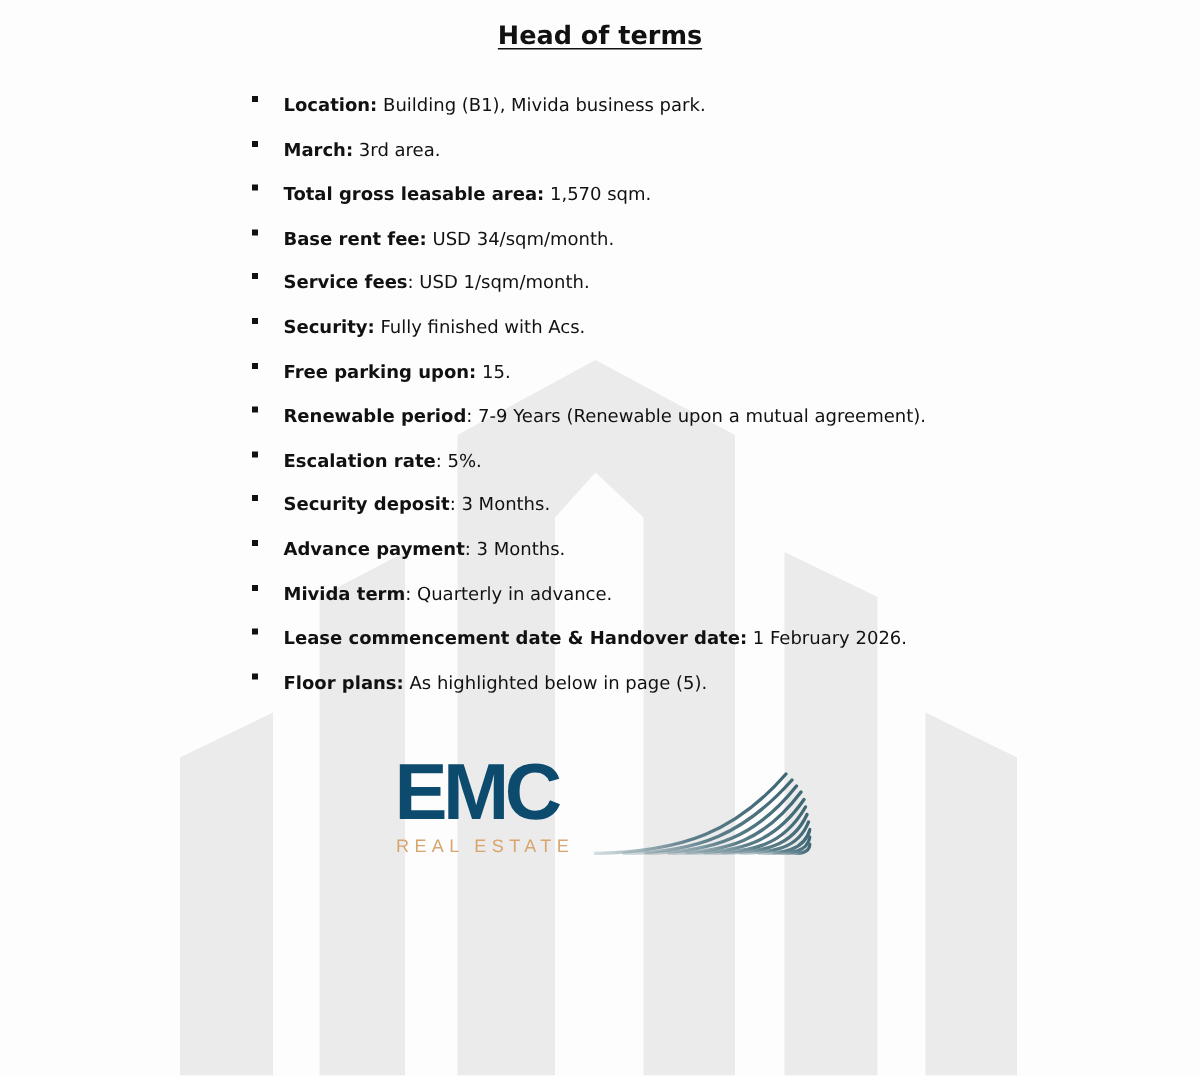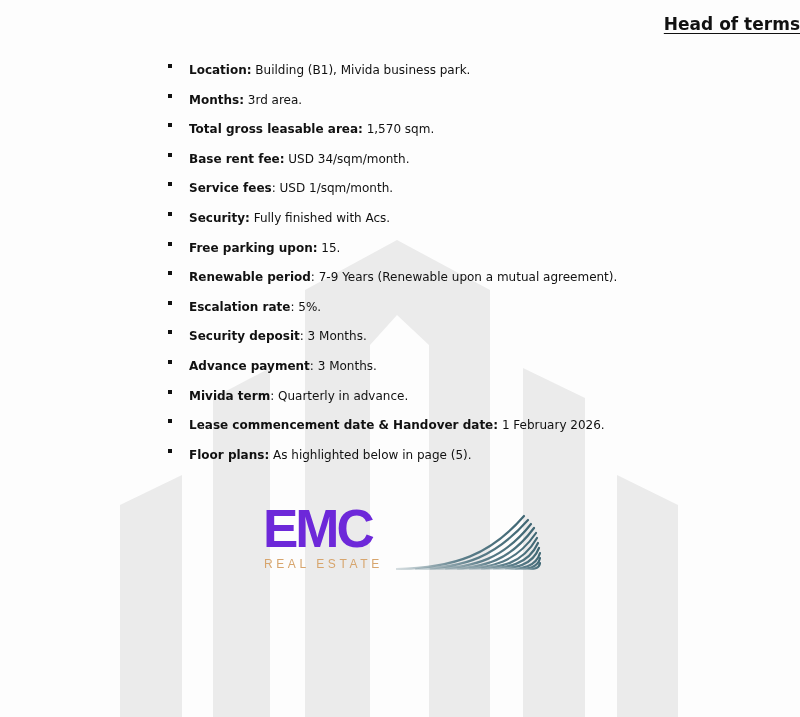--- a/index.html
+++ b/index.html
@@ -6,36 +6,36 @@
     html, body {
       width: 800px; height: 717px; overflow: hidden;
       background: #fdfdfd;
     }
     body { position: relative; font-family: "DejaVu Sans", sans-serif; color: #111; }
 
     .watermark { position: absolute; left: 0; top: 0; width: 800px; height: 717px; z-index: 0; }
 
     .title {
       position: absolute; left: 0; width: 800px; top: 14px;
-      text-align: right; font-weight: bold; font-size: 17px;
+      text-align: center; font-weight: bold; font-size: 17px;
       text-decoration: underline; text-underline-offset: 3px;
       z-index: 2;
     }
 
     .terms { position: absolute; left: 168px; top: 57px; z-index: 2; list-style: none; }
     .term { position: relative; height: 29.6px; font-size: 12px; line-height: 18px; white-space: nowrap; }
     .bullet { position: absolute; left: 0; top: 7px; width: 4px; height: 4px; background: #111; }
     .term-text { position: absolute; left: 21px; top: 4px; }
     .term-label { font-weight: bold; }
 
     .logo { position: absolute; left: 263px; top: 510px; z-index: 2; width: 280px; height: 62px; }
     .logo-emc {
       position: absolute; left: 0; top: -6px;
       font-family: "Liberation Sans", sans-serif; font-weight: bold;
-      font-size: 53px; letter-spacing: -3px; color: #6d28d9; line-height: 50px;
+      font-size: 53px; letter-spacing: -3px; color: #0c4a6e; line-height: 50px;
     }
     .logo-sub {
       position: absolute; left: 1px; top: 47px;
       font-family: "Liberation Sans", sans-serif; font-size: 12px;
       letter-spacing: 3.6px; color: #d7a56d;
     }
     .logo-swoosh { position: absolute; left: 133px; top: 4px; width: 145px; height: 56px; }
   </style>
 </head>
 <body>
@@ -57,21 +57,21 @@
 
 <div class="title">Head of terms</div>
 
 <ul class="terms">
   <li class="term">
     <span class="bullet"></span>
     <span class="term-text"><span class="term-label">Location:</span><span class="term-value"> Building (B1), Mivida business park.</span></span>
   </li>
   <li class="term">
     <span class="bullet"></span>
-    <span class="term-text"><span class="term-label">Months:</span><span class="term-value"> 3rd area.</span></span>
+    <span class="term-text"><span class="term-label">March:</span><span class="term-value"> 3rd area.</span></span>
   </li>
   <li class="term">
     <span class="bullet"></span>
     <span class="term-text"><span class="term-label">Total gross leasable area:</span><span class="term-value"> 1,570 sqm.</span></span>
   </li>
   <li class="term">
     <span class="bullet"></span>
     <span class="term-text"><span class="term-label">Base rent fee:</span><span class="term-value"> USD 34/sqm/month.</span></span>
   </li>
   <li class="term">

